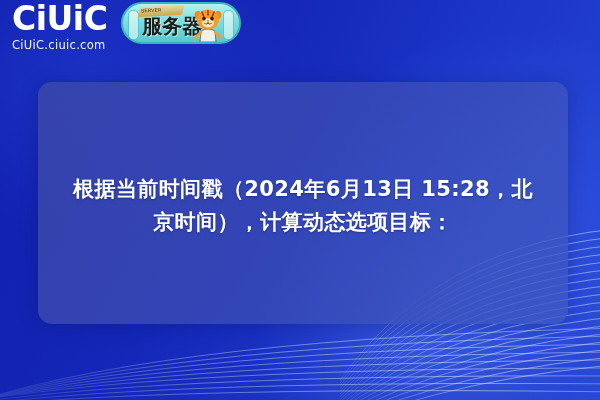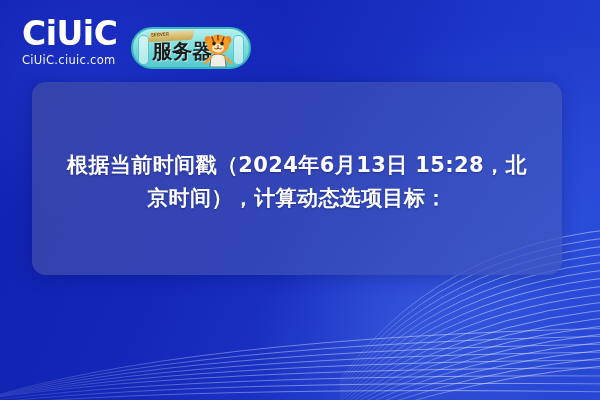--- a/index.html
+++ b/index.html
@@ -53,22 +53,21 @@
     width: 260px; height: 175px;
     pointer-events: none;
   }
 
   
   .header {
     position: absolute;
     left: 0; top: 0;
     width: 504px; height: 82px;
     display: flex;
-    align-items: center;
-    padding-left: 22px;
+    padding-left: 12px;
     box-sizing: border-box;
     z-index: 5;
   }
   .brand {
     display: flex;
     flex-direction: column;
     align-items: flex-start;
     line-height: 1;
     margin-top: 2px;
   }
@@ -84,31 +83,30 @@
     font-size: 11.5px;
     color: #f0f3ff;
     letter-spacing: .3px;
     font-family: "DejaVu Sans", sans-serif;
   }
 
   
   .badge {
     position: relative;
     margin-left: 14px;
-    margin-top: 14px;
+    margin-top: 2px;
     width: 120px;
     height: 42px;
     border-radius: 21px;
     background: linear-gradient(180deg, #b8f0ef 0%, #7fdede 45%, #55c9cc 100%);
     border: 2px solid #35b5bd;
     display: flex;
     align-items: center;
     box-sizing: border-box;
     overflow: hidden;
-    font-family: Liberation Mono, monospace;
   }
   .badge-end {
     position: absolute;
     top: 6px;
     width: 9px;
     height: 28px;
     border-radius: 5px;
     background: rgba(255,255,255,.55);
     border: 1px solid rgba(60,190,200,.8);
   }
@@ -147,24 +145,24 @@
     position: absolute;
     right: 14px;
     top: 3px;
     width: 34px;
     height: 36px;
   }
 
   
   .card {
     position: absolute;
-    left: 32px;
+    left: 38px;
     top: 82px;
     width: 530px;
-    height: 193px;
+    height: 242px;
     border-radius: 14px;
     background: linear-gradient(120deg, rgba(58,70,170,.88) 0%, rgba(56,74,182,.84) 50%, rgba(62,88,196,.80) 100%);
     box-shadow: 0 2px 18px rgba(8,16,90,.28);
     z-index: 4;
     display: flex;
     align-items: center;
     justify-content: flex-end;
     box-sizing: border-box;
     padding: 0 26px;
   }

